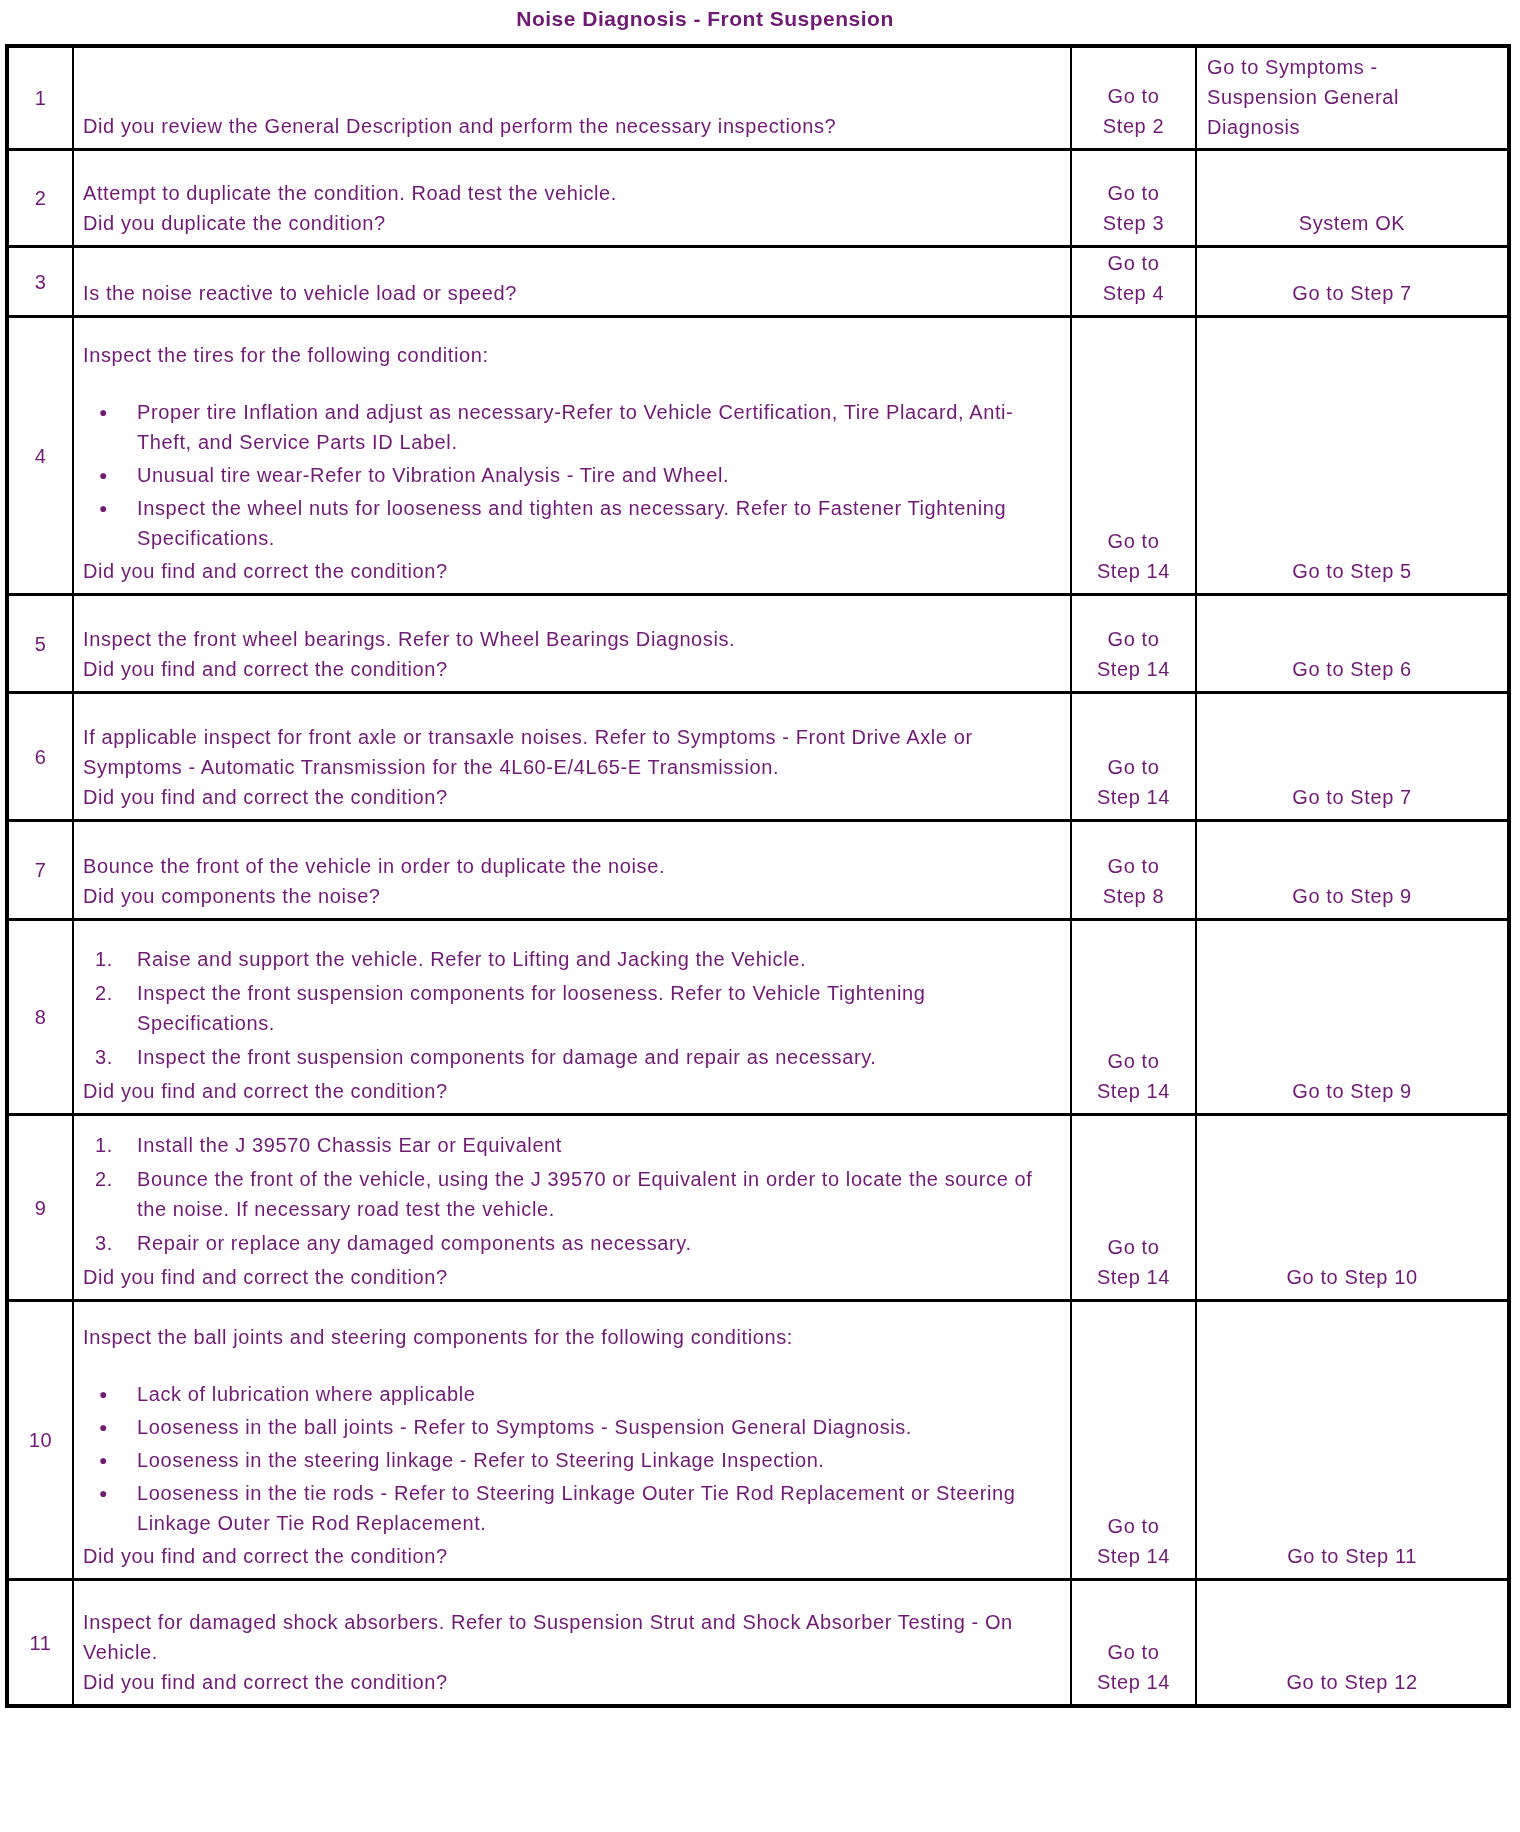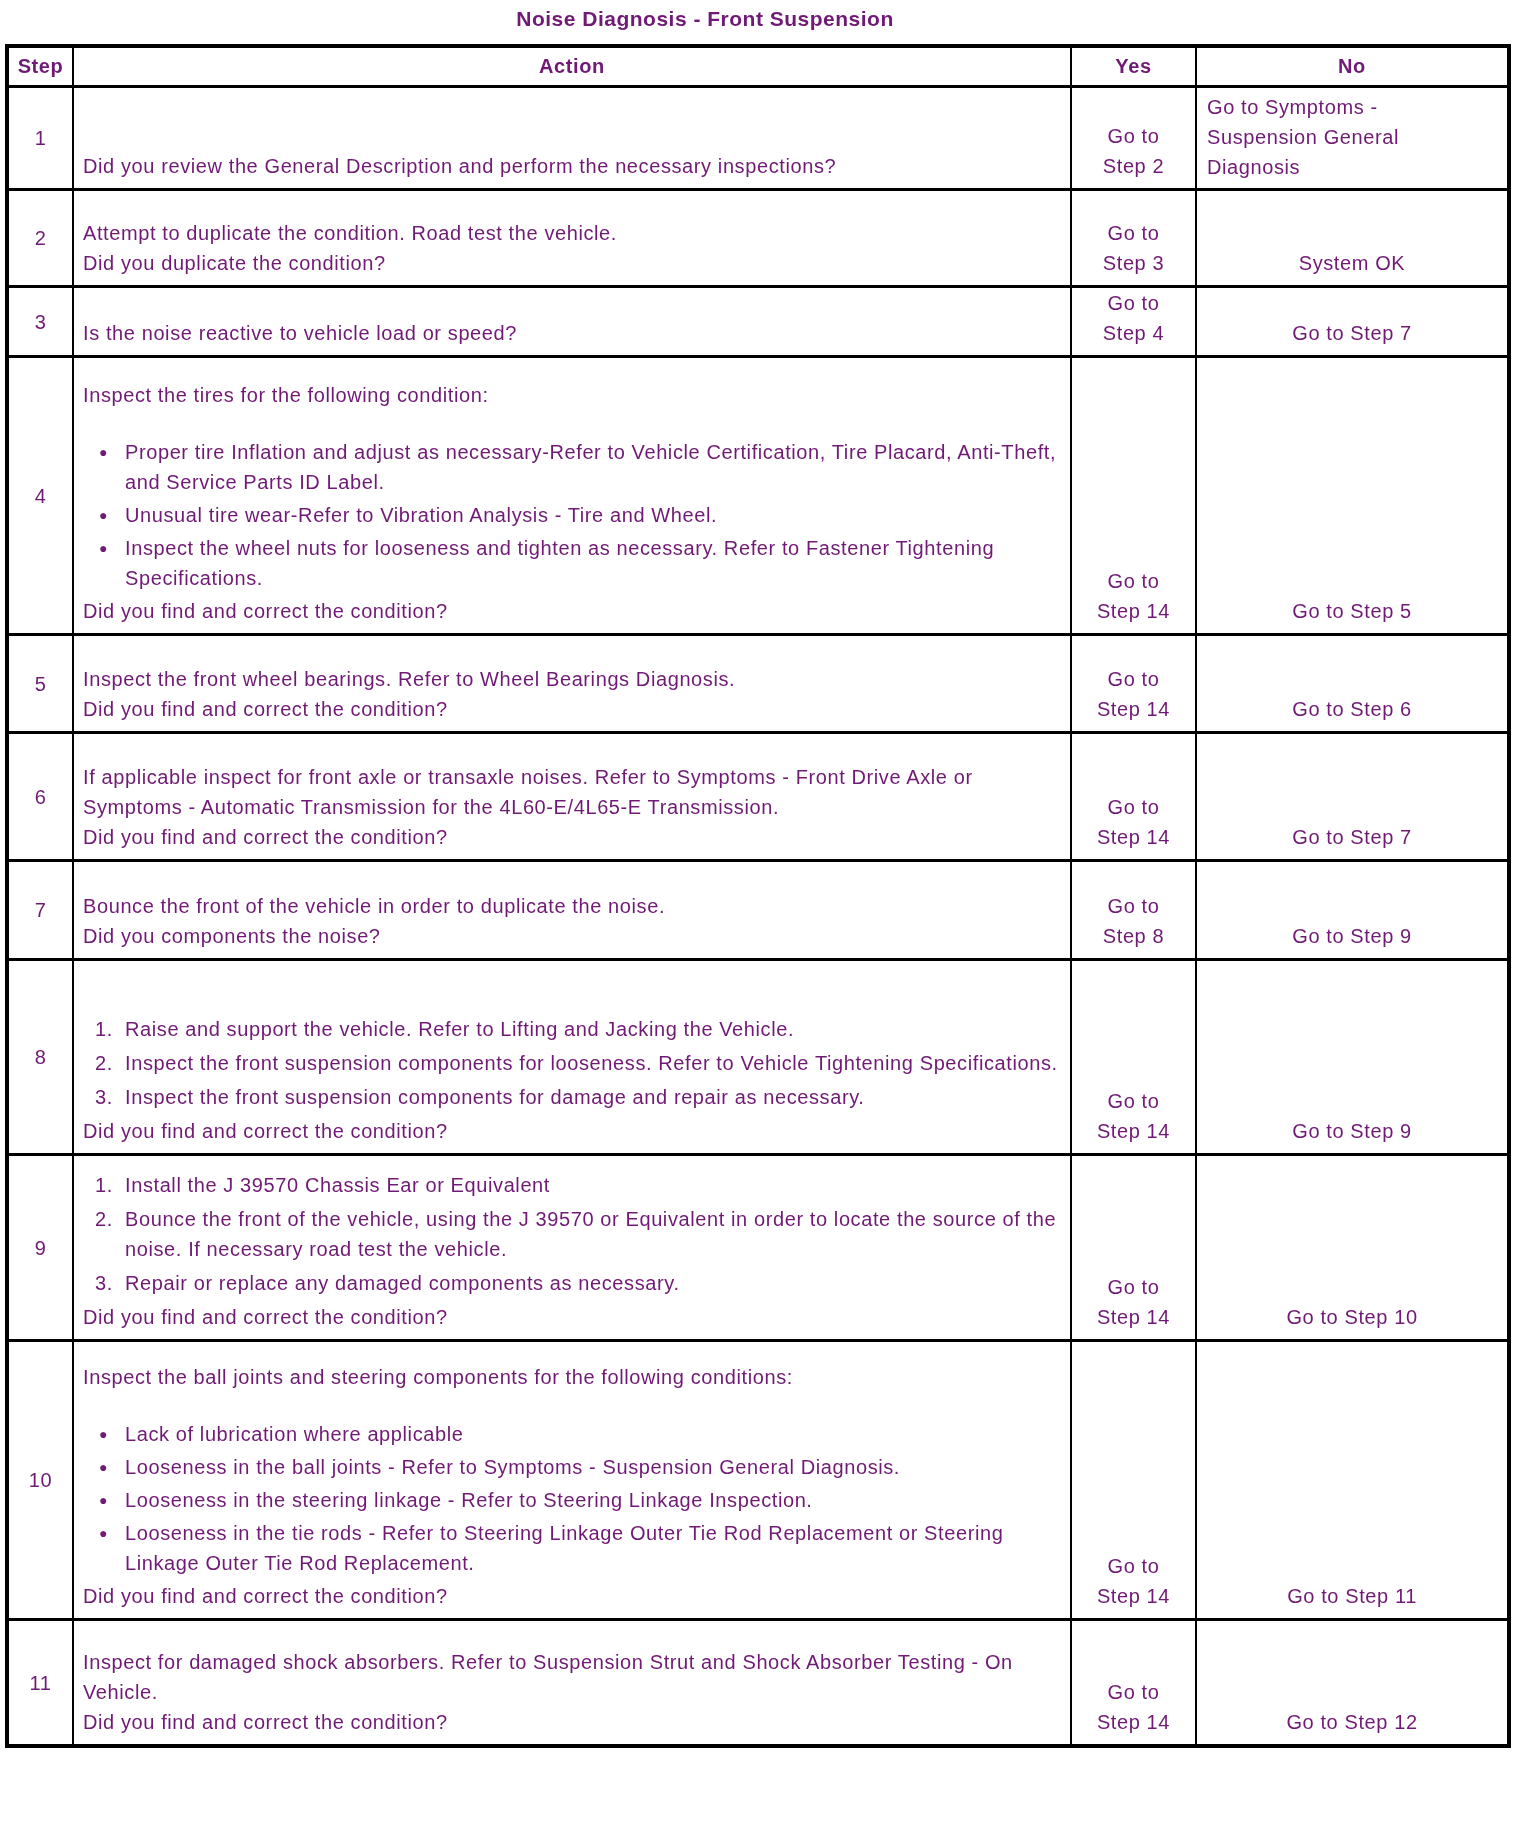--- a/index.html
+++ b/index.html
@@ -31,44 +31,38 @@
   .cell-flex { display:flex; flex-direction:column; justify-content:flex-end; }
   td.yes-cell { vertical-align:bottom; text-align:center; padding:0 4px 7px 4px; }
   td.no-cell  { vertical-align:bottom; text-align:center; padding:0 10px 7px 10px; }
   td.no-cell.mid-left { vertical-align:middle; text-align:left; padding:4px 8px 6px 10px; }
   ul.bullets { list-style:none; margin:27px 0 0 0; padding:0; }
   ul.bullets li { display:flex; margin:0 0 3px 0; padding-left:16px; }
   ul.bullets .bullet { flex:0 0 26px; font-size:14px; line-height:30px; }
   ul.numbered { list-style:none; margin:0; padding:0; }
   ul.numbered li { display:flex; margin:0 0 4px 0; padding-left:12px; }
   ul.numbered .num { flex:0 0 30px; }
-  .li-text { flex:1 1 auto; }
+  .li-text { flex:1 1 auto;margin-left:12px; }
 </style>
 </head>
 <body>
 
 <div class="page">
 
   <div class="title">Noise Diagnosis - Front Suspension</div>
 
   <table class="diag">
     <colgroup>
       <col style="width:66px">
         <col style="width:998px">
         <col style="width:125px">
         <col style="width:313px">
     </colgroup>
 
     <tbody>
-        <tr>
-      <th class="hdr">Step</th>
-      <th class="hdr">Action</th>
-      <th class="hdr">Yes</th>
-      <th class="hdr">No</th>
-    </tr>
 
 
     <tr>
       <td class="step-cell">1</td>
       <td class="action-cell">
         <div class="cell-flex" style="min-height:89px">
           <div>Did you review the General Description and perform the necessary inspections?</div>
         </div>
       </td>
       <td class="yes-cell">

